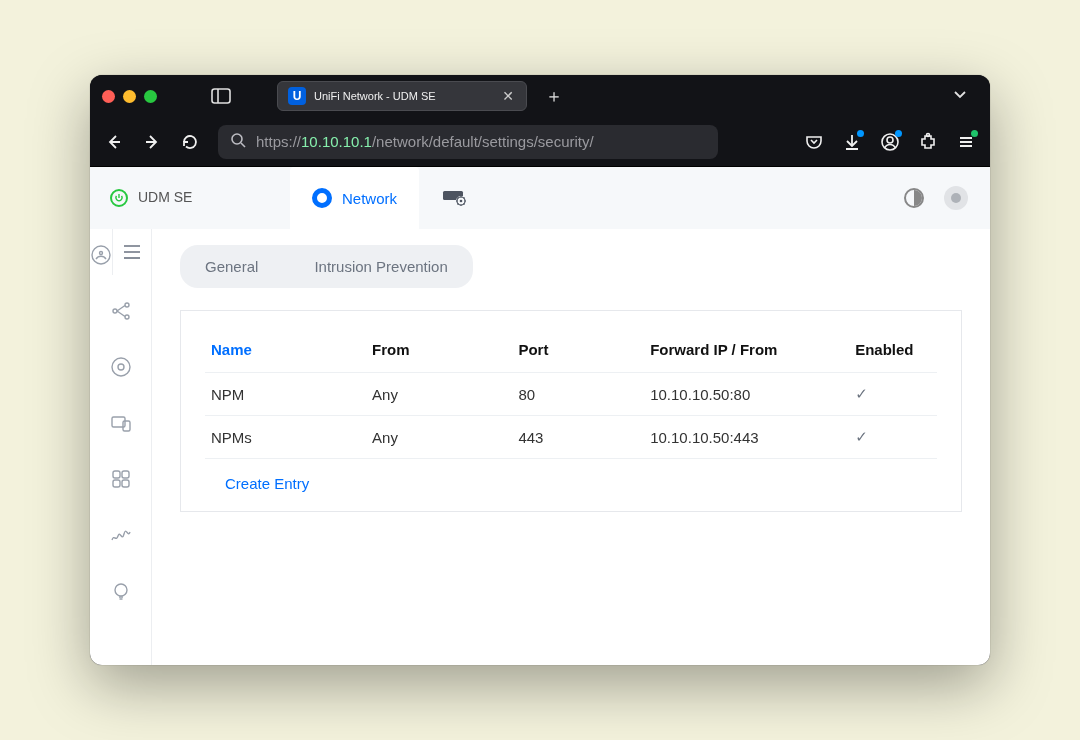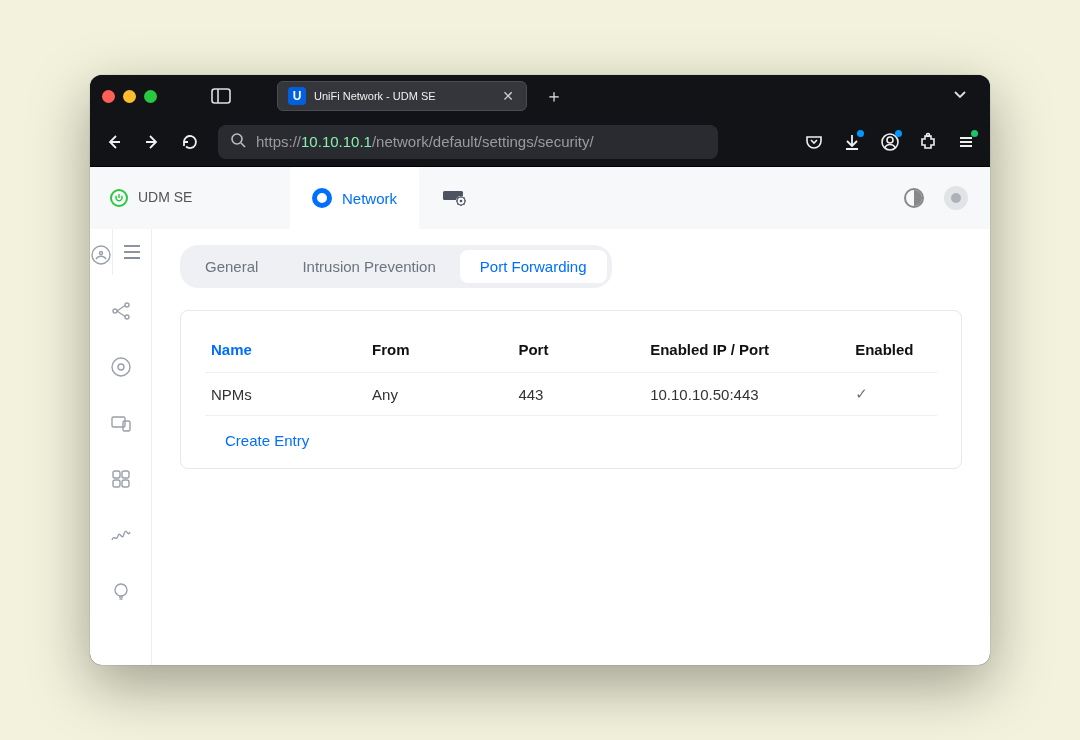--- a/index.html
+++ b/index.html
@@ -129,29 +129,29 @@
     .sidebar {
       width: 62px; border-right:1px solid #eceef1;
       display:flex; flex-direction:column; align-items:center;
       padding-top:14px; gap:32px;
     }
     .sb-item { width:24px; height:24px; display:flex; align-items:center; justify-content:center; color:#7a8290;}
     .sb-ham { border-left:1px solid #eceef1; height:46px; width:57px; display:flex; align-items:center; justify-content:center; margin-top:-14px; margin-bottom:-10px;}
 
     .main { flex:1; padding: 16px 28px 20px 28px; display:flex; flex-direction:column; }
     .subtabs {
-      background:#eef0f3; border-radius:18px; padding:5px; display:inline-flex; gap:4px;
+      background:#eef0f3; border-radius:18px; padding:5px; display:inline-flex; gap:16px;
       width: fit-content; margin-left: 0;
     }
     .subtab { padding: 8px 20px; color:#6c7480; font-size:15px; border-radius:8px; }
     .subtab.active { background:#fff; color:#006fff; }
 
     .panel {
       margin-top: 22px;
-      border:1px solid #e6e8ec; border-radius:8px;
+      border:1px solid #e6e8ec; border-radius:0;
       padding: 22px 24px 18px 24px;
     }
     table { width:100%; border-collapse:collapse; font-size:15px; }
     th { text-align:left; font-weight:700; padding: 8px 6px 14px 6px; color:#111; }
     th.sorted { color:#006fff; }
     td { padding: 12px 6px; border-top:1px solid #edf0f3; color:#333; }
     tr.lastrow td { border-bottom:1px solid #edf0f3; }
     .check { color:#6c7480; }
     .create-link { color:#006fff; font-size:15px; padding-top:16px; display:inline-block;margin-left:20px; }
   </style>
@@ -359,35 +359,41 @@
               <line x1="9" y1="17" x2="13" y2="17"></line>
               <line x1="9.5" y1="19" x2="12.5" y2="19"></line>
             </svg>
         </div>
       </div>
 
       <div class="main">
         <div class="subtabs">
           <div class="subtab">General</div>
           <div class="subtab">Intrusion Prevention</div>
-          <div class="subtab active">Port Forwarding</div>
         </div>
 
         <div class="panel">
           <table>
             <thead>
               <tr>
                 <th class="sorted" style="width:22%">Name</th>
                 <th style="width:20%">From</th>
                 <th style="width:18%">Port</th>
-                <th style="width:28%">Enabled IP / Port</th>
+                <th style="width:28%">Forward IP / From</th>
                 <th style="width:12%">Enabled</th>
               </tr>
             </thead>
             <tbody>
+              <tr>
+                <td>NPM</td>
+                <td>Any</td>
+                <td>80</td>
+                <td>10.10.10.50:80</td>
+                <td><span class="check">✓</span></td>
+              </tr>
               <tr class="lastrow">
                 <td>NPMs</td>
                 <td>Any</td>
                 <td>443</td>
                 <td>10.10.10.50:443</td>
                 <td><span class="check">✓</span></td>
               </tr>
             </tbody>
           </table>
           <a class="create-link">Create Entry</a>

